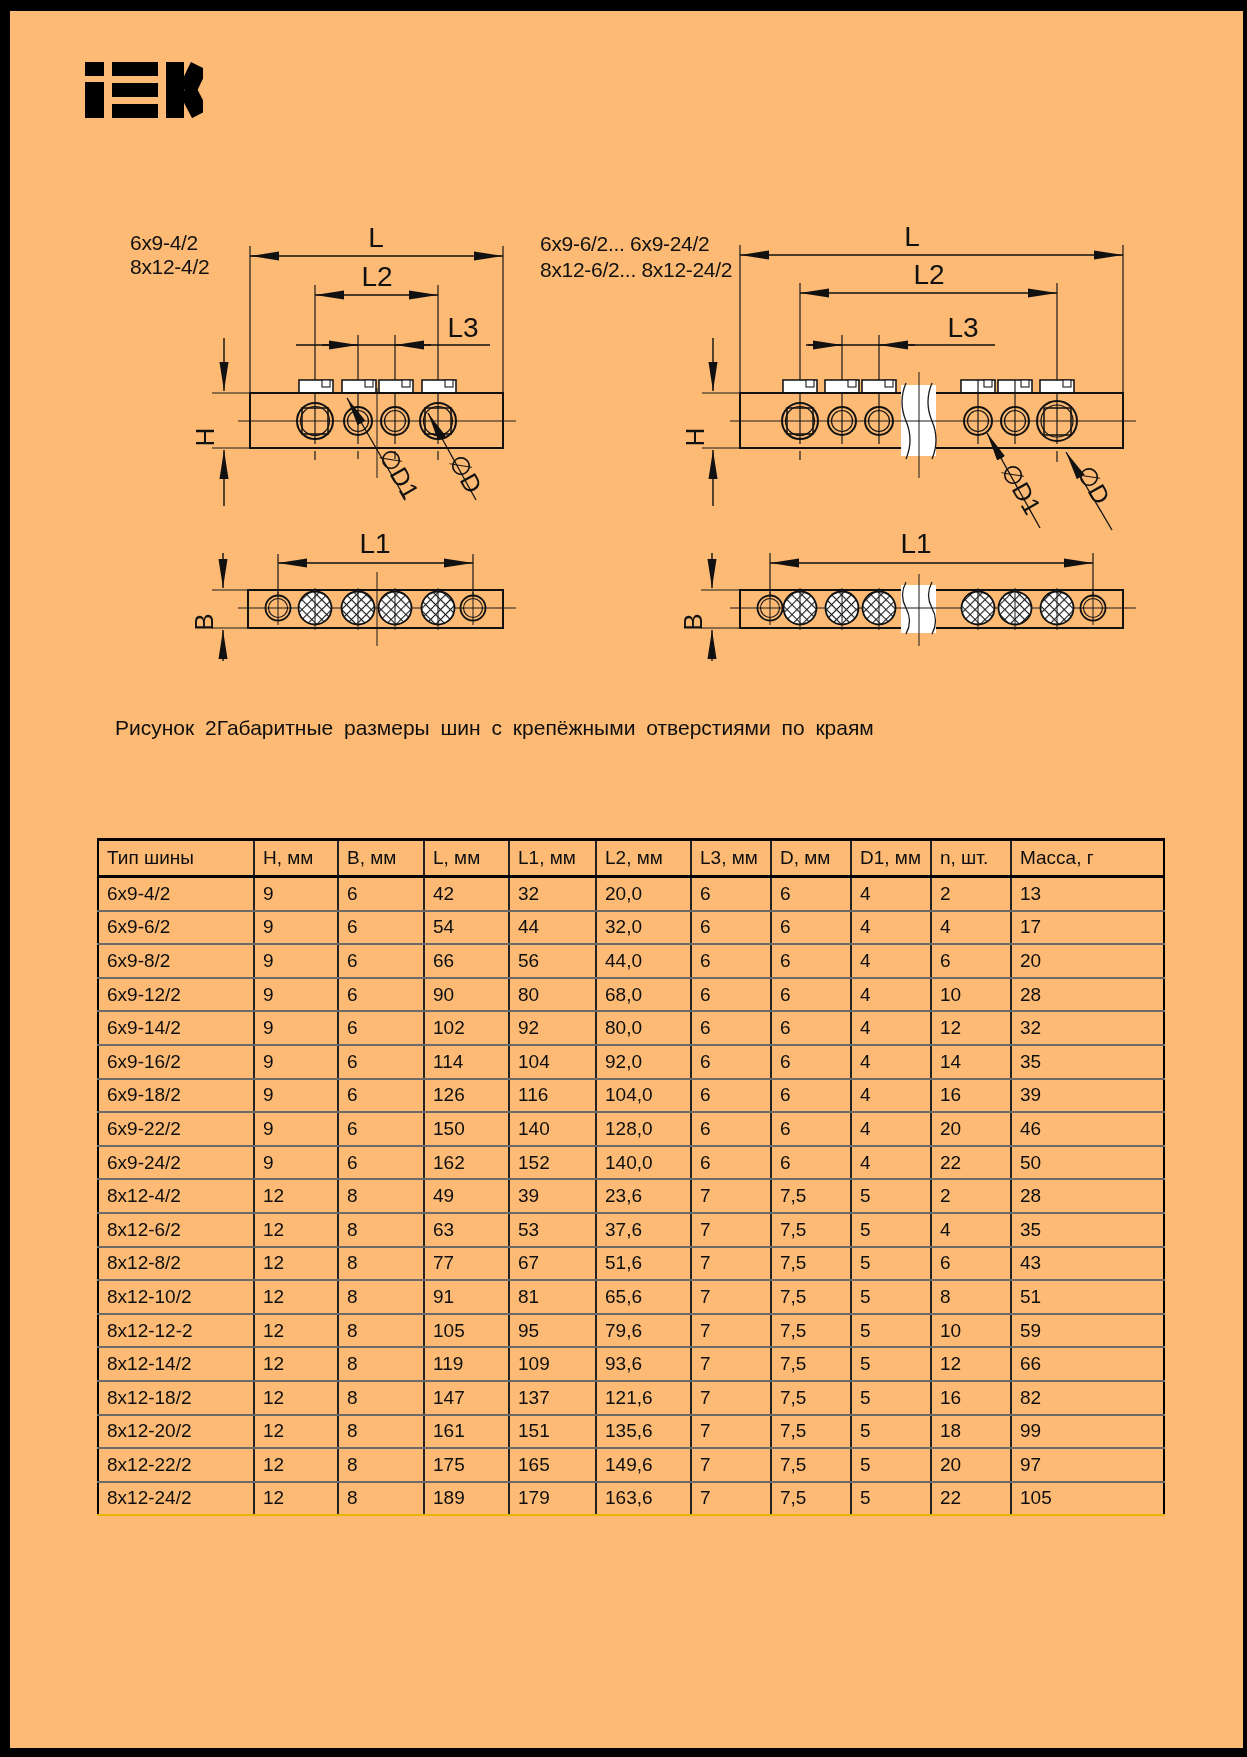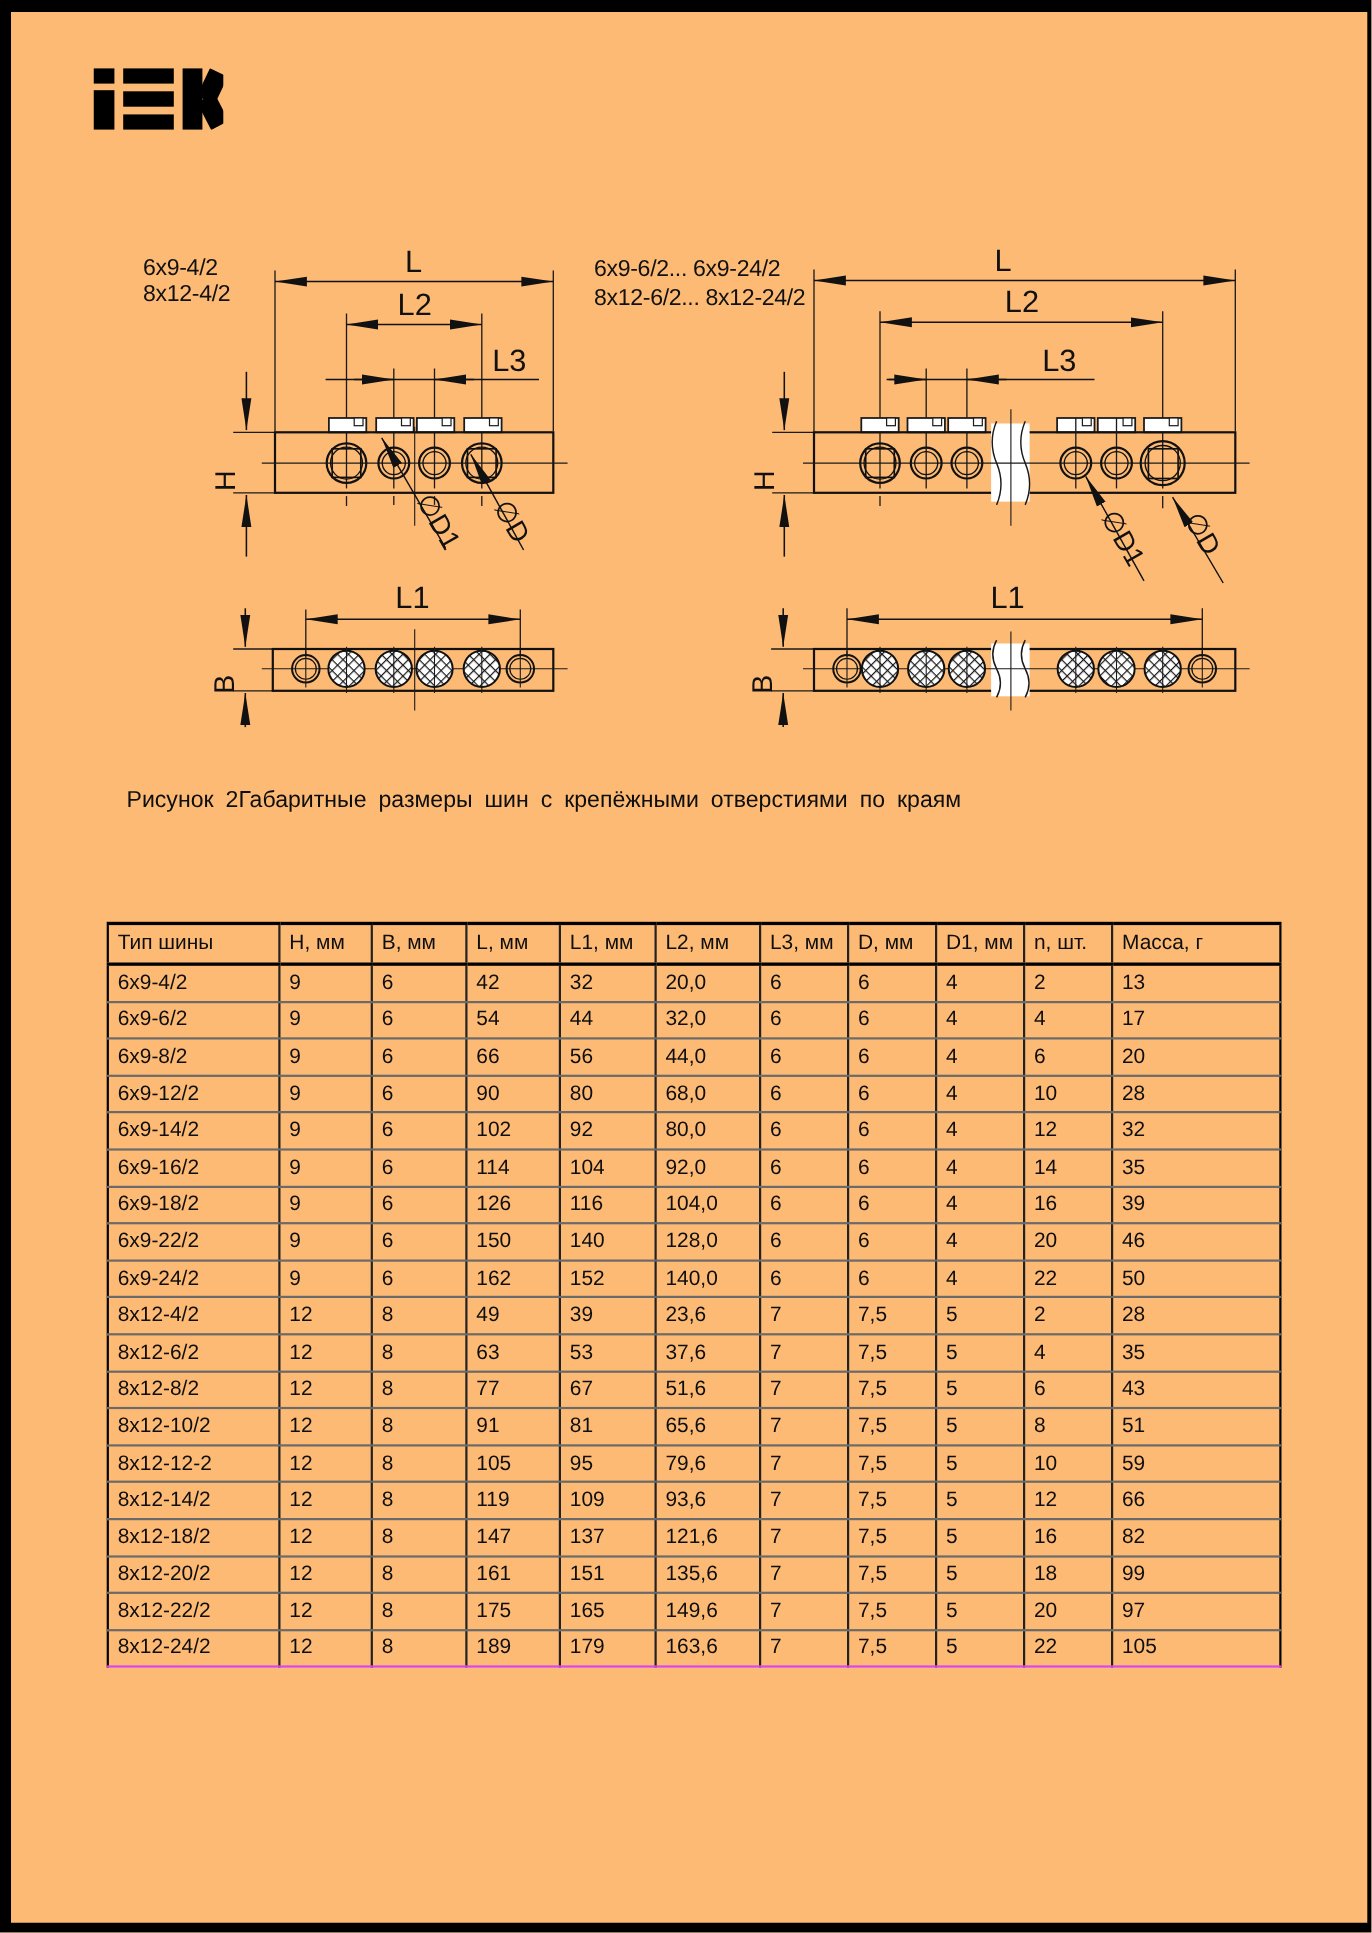--- a/index.html
+++ b/index.html
@@ -22,21 +22,21 @@
   table.dims{border-collapse:collapse;table-layout:fixed;width:1066px;
              font-size:19px;color:#0e0e0e;}
   table.dims th,table.dims td{border-left:2px solid #222;border-right:2px solid #222;
              border-top:2px solid #6a6a6a;border-bottom:2px solid #6a6a6a;
              padding:0 2px 0 8px;text-align:left;font-weight:normal;
              white-space:nowrap;overflow:hidden;}
   table.dims th{height:34px;border-top:3px solid #000;border-bottom:3px solid #000;}
   table.dims td{height:31.6px;}
   table.dims tr>*:first-child{border-left:2px solid #000;}
   table.dims tr>*:last-child{border-right:2px solid #000;}
-  table.dims tbody tr:last-child td{border-bottom:2px solid #d946ef;}
+  table.dims tbody tr:last-child td{border-bottom:2px solid #eab308;}
   col.c0{width:156px;}col.c1{width:84px;}col.c2{width:86px;}col.c3{width:85px;}
   col.c4{width:87px;}col.c5{width:95px;}col.c6{width:80px;}col.c7{width:80px;}
   col.c8{width:80px;}col.c9{width:80px;}col.c10{width:153px;}
 </style>
 </head>
 <body>
 
 <div class="page">
   <div class="frame"></div>
 

